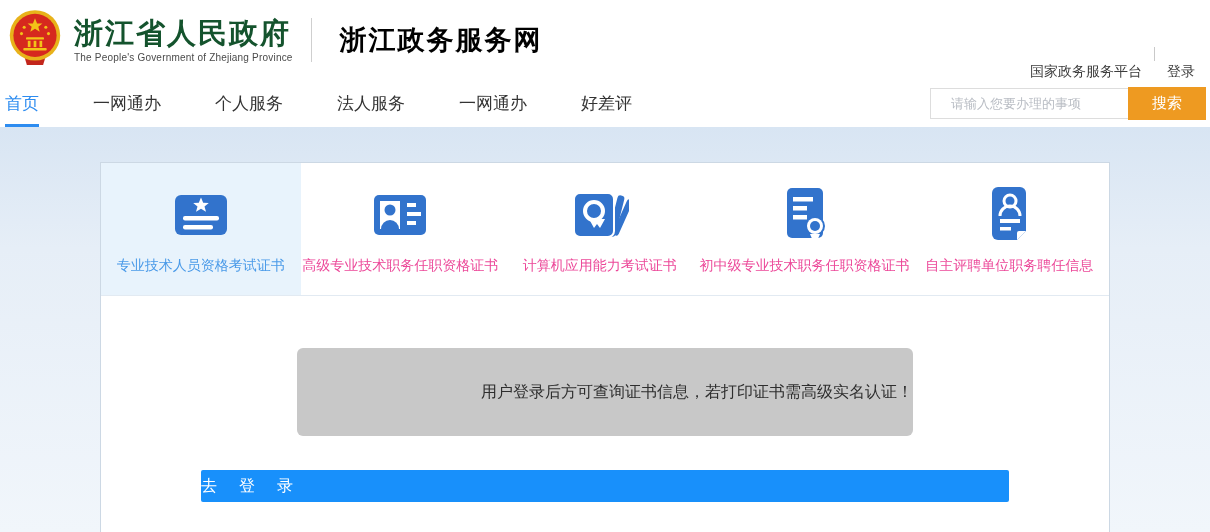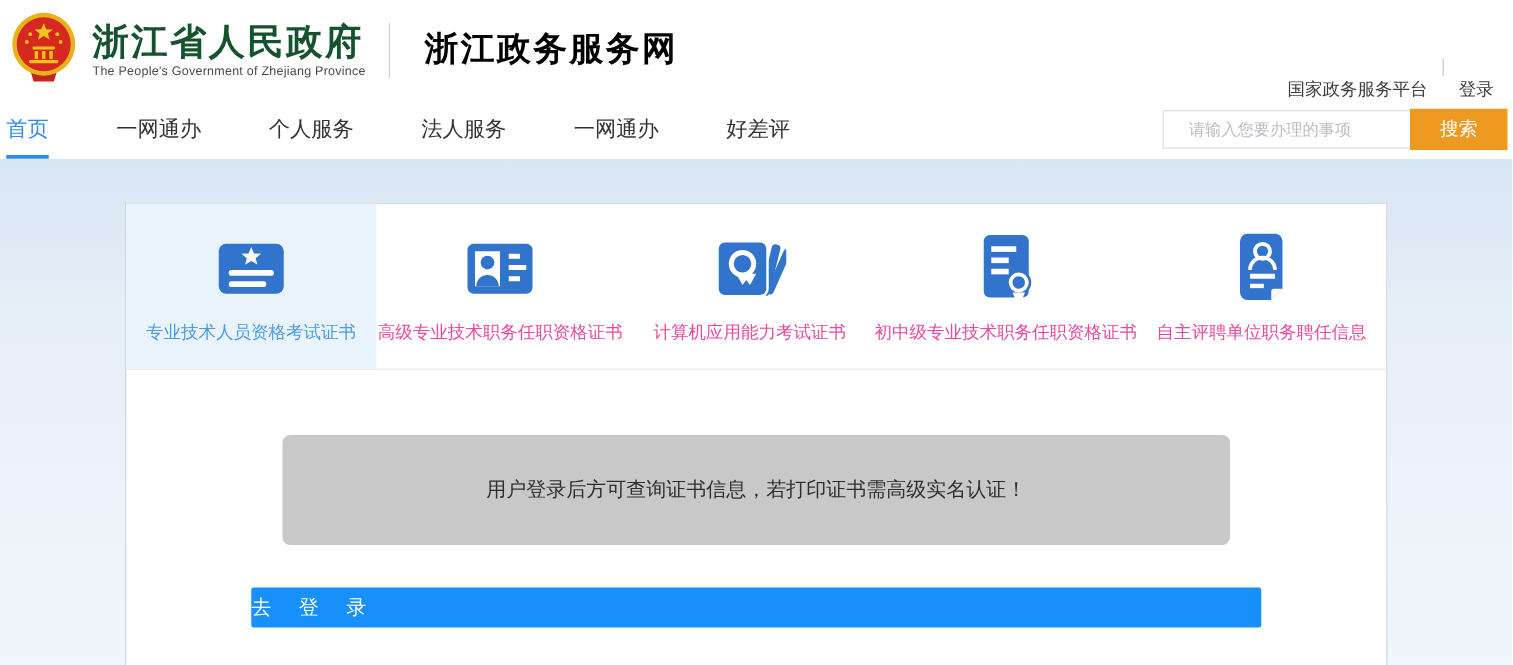--- a/index.html
+++ b/index.html
@@ -31,21 +31,21 @@
   
   .main { height: 405px; background: linear-gradient(180deg, #d8e5f3 0%, #e6eef7 30%, #f1f6fb 100%); padding-top: 35px; }
   .card { width: 1010px; margin-left: 100px; background: #fff; border: 1px solid #ccd8e4; height: 400px; }
   .tabs { display: flex; height: 133px; border-bottom: 1px solid #e2eaf2; }
   .tab { flex: 1; display: flex; flex-direction: column; align-items: center; justify-content: center; gap: 13px; cursor: pointer; }
   .tab.active { background: #e8f3fc; justify-content: center; }
   .tab-label { font-size: 14px; color: #ec4899; white-space: nowrap; }
   .tab.active .tab-label { color: #4a9ae8; }
   .tab-icon { height: 60px; display: flex; align-items: center; justify-content: center; }
 
-  .notice-box { width: 758px; height: 88px; margin: 52px auto 0; background: #c8c8c8; border-radius: 6px; display: flex; align-items: center; justify-content: center; }
+  .notice-box { width: 616px; height: 88px; margin: 52px auto 0; background: #c8c8c8; border-radius: 6px; display: flex; align-items: center; justify-content: flex-end; }
   .notice-text { font-size: 16px; color: #2e2e2e; }
   .login-btn { width: 808px; height: 32px; margin: 34px auto 0; background: #1890fb; border-radius: 2px; display: flex; align-items: center; justify-content: flex-start; cursor: pointer; }
   .login-btn-text { color: #fff; font-size: 16px; letter-spacing: 3px; }
 </style>
 </head>
 <body>
 
 <div class="header">
   <span class="emblem">
     <svg width="54" height="60" viewBox="0 0 60 66">

